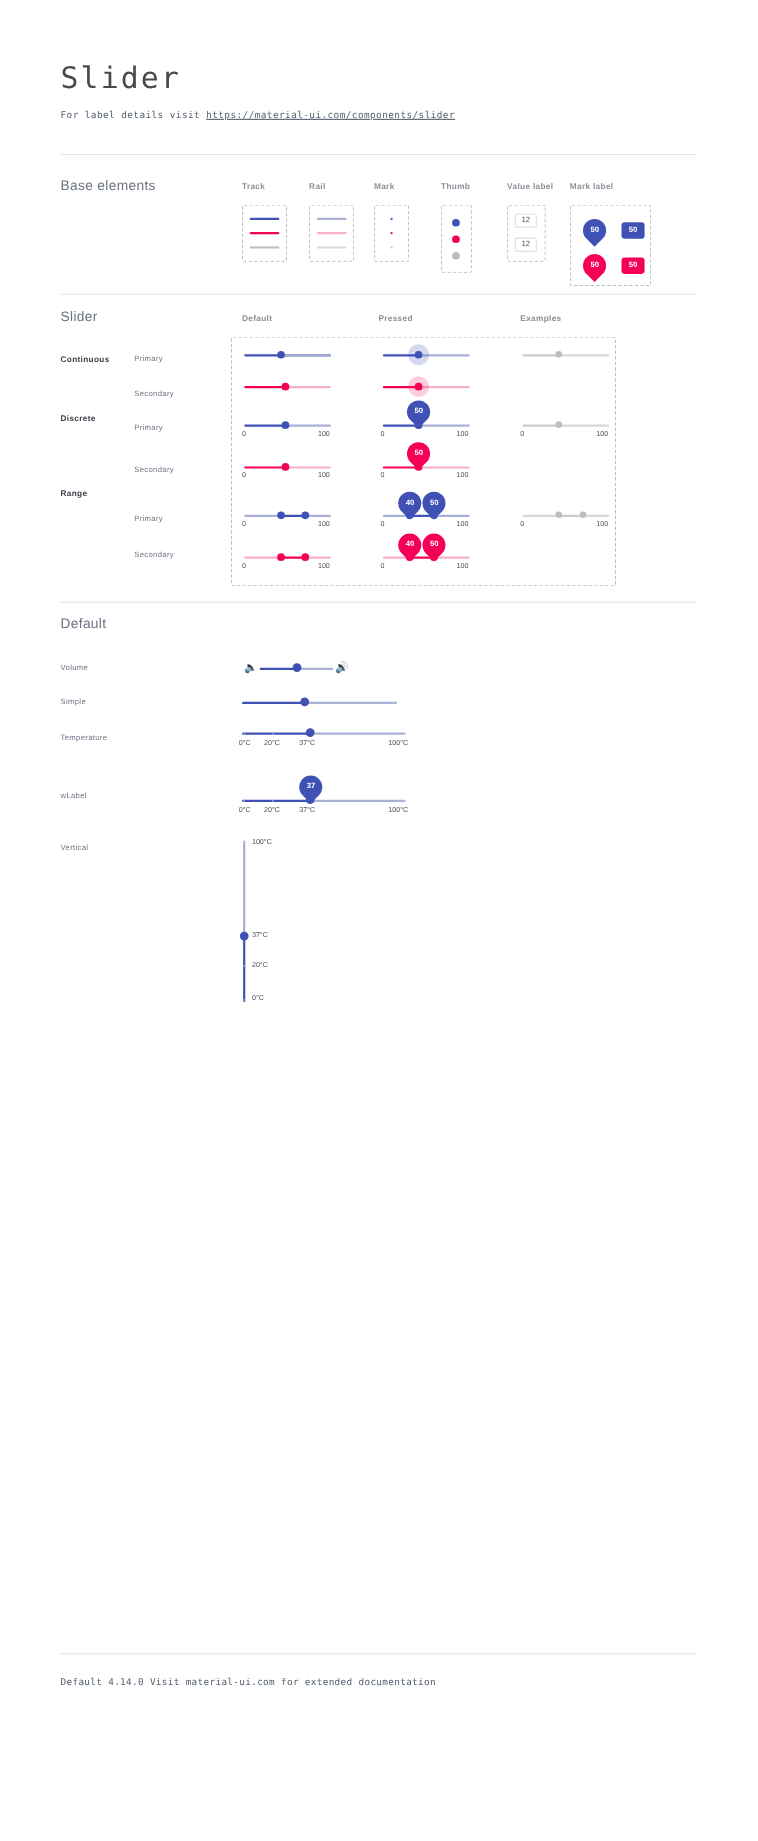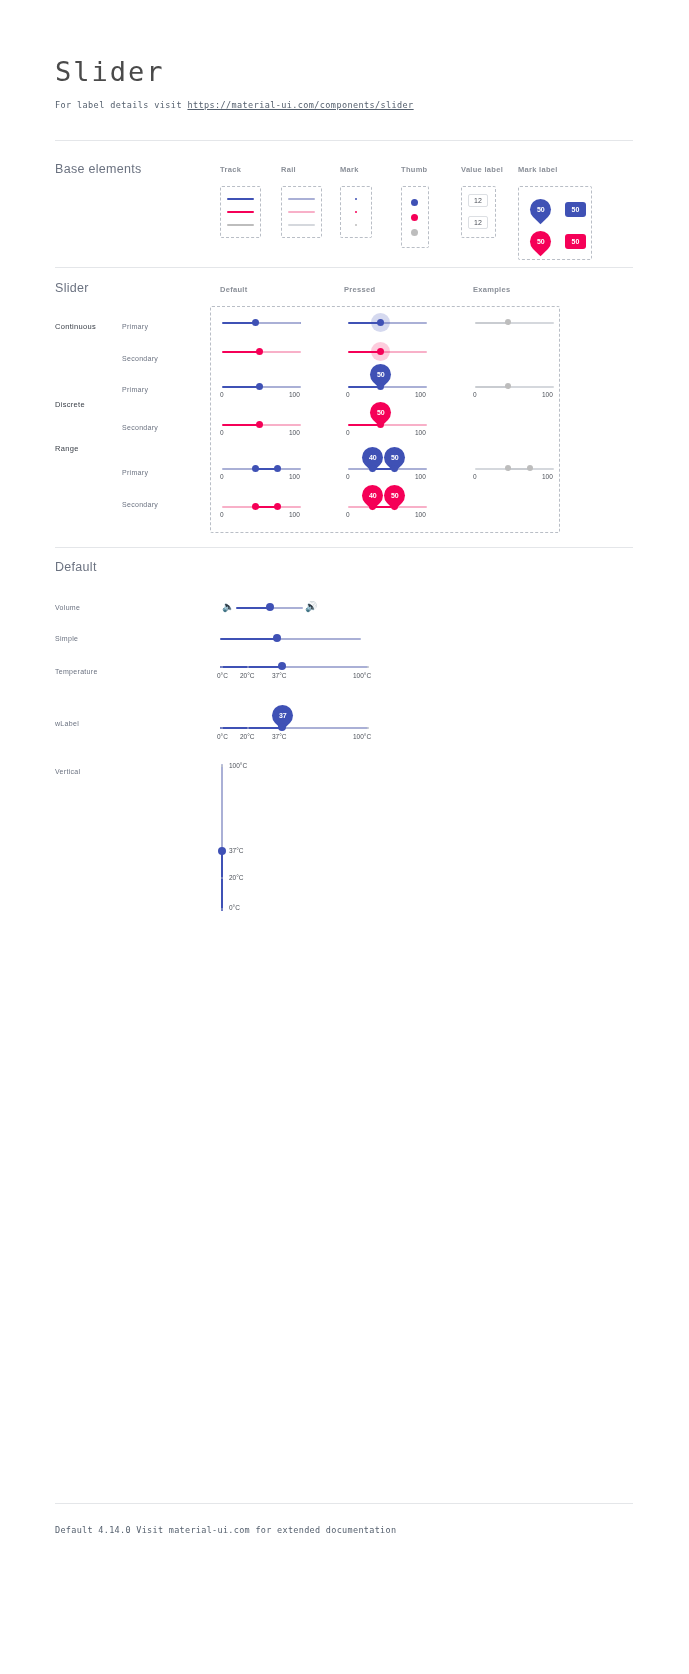--- a/index.html
+++ b/index.html
@@ -30,21 +30,21 @@
 
   
   .sec-title {
     position:absolute; left:55px;
     font-size:12.5px; color:#6b7280; letter-spacing:0.3px;
   }
   .col-head {
     position:absolute; font-size:7.5px; color:#8a8f98; letter-spacing:0.3px;font-weight:bold;
   }
   .row-head {
-    position:absolute; font-size:7.5px; color:#3b4049; font-weight:normal; letter-spacing:0.3px;
+    position:absolute; font-size:7.5px; color:#3b4049; font-weight:bold; letter-spacing:0.3px;
   }
   .row-sub {
     position:absolute; font-size:7px; color:#6b7280; letter-spacing:0.3px;
   }
 
   
   .dash { position:absolute; border:1px dashed #b9bec6; border-radius:2px; }
 
   
   .line { position:absolute; height:2px; border-radius:1px; }
@@ -140,21 +140,21 @@
 
   <div class="sec-title" style="top:281px">Slider</div>
 
   <div class="col-head" style="left:220px; top:285px">Default</div>
   <div class="col-head" style="left:344px; top:285px">Pressed</div>
   <div class="col-head" style="left:473px; top:285px">Examples</div>
 
   <div class="row-head" style="left:55px; top:322px">Continuous</div>
   <div class="row-sub" style="left:122px; top:323px">Primary</div>
   <div class="row-sub" style="left:122px; top:355px">Secondary</div>
-  <div class="row-head" style="left:55px; top:400px">Discrete</div>
+  <div class="row-head" style="left:55px; top:376px">Discrete</div>
   <div class="row-sub" style="left:122px; top:386px">Primary</div>
   <div class="row-sub" style="left:122px; top:424px">Secondary</div>
   <div class="row-head" style="left:55px; top:444px">Range</div>
   <div class="row-sub" style="left:122px; top:469px">Primary</div>
   <div class="row-sub" style="left:122px; top:501px">Secondary</div>
 
   <div class="dash" style="left:210px; top:306px; width:348px; height:225px">
 
     <div class="line" style="left:11px; top:15px; width:79px; background:#3f51b5"></div>
     <div class="line" style="left:11px; top:15px; width:79px; height:1.5px; background:#aab0d6; opacity:0"></div>

